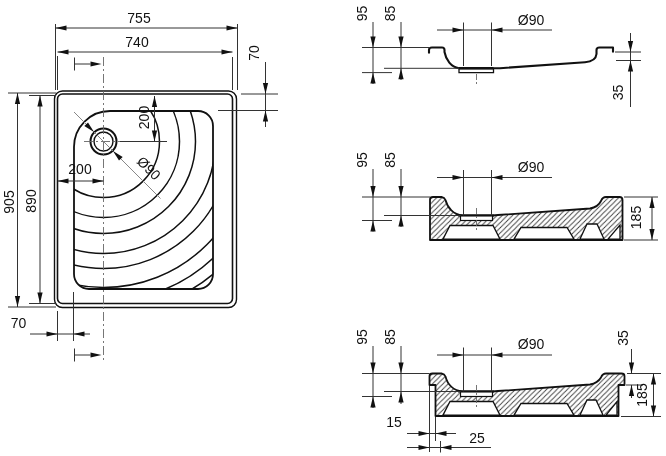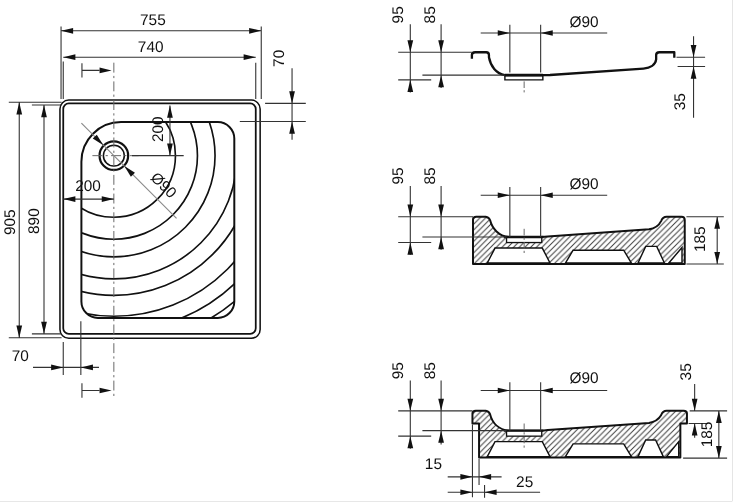--- a/index.html
+++ b/index.html
@@ -1,16 +1,16 @@
 <!DOCTYPE html>
 <html><head>
 <meta charset="utf-8">
 <style>
   html,body{margin:0;padding:0;background:#fff;}
-  .stage{position:relative;width:666px;height:456px;background:#a3a3a3;overflow:hidden;}
+  .stage{position:relative;width:666px;height:456px;background:#a16207;overflow:hidden;}
   svg{display:block;}
   text{font-family:"Liberation Sans","DejaVu Sans",sans-serif;font-size:14px;fill:#111;}
 </style>
 </head>
 <body>
 
 <div class="stage">
 <svg width="666" height="456" viewBox="0 0 666 456">
   <defs>
     <pattern id="hatch" width="5.2" height="5.2" patternUnits="userSpaceOnUse">

